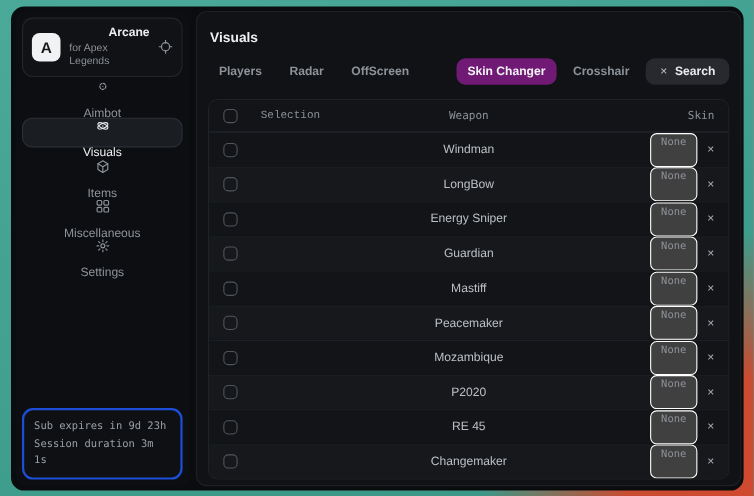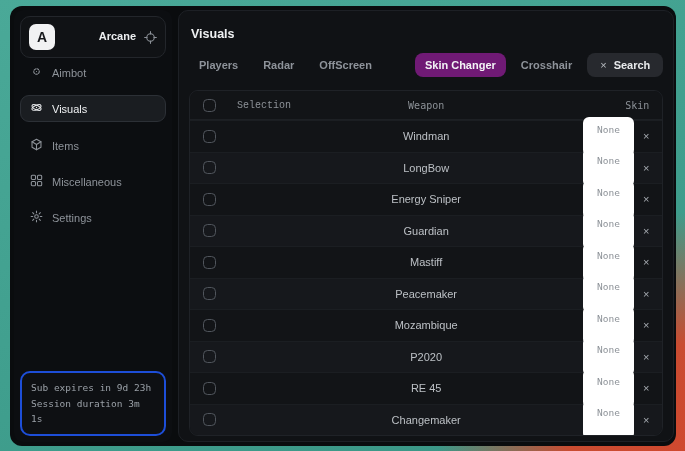--- a/index.html
+++ b/index.html
@@ -36,21 +36,21 @@
   .brand-sub  { color:#8b9095; font-size:9.5px; }
   .brand-icon { color:#8b9095; display:flex; }
   .cat-label {
     margin:15px 6px 8px; color:#6d7278; font-size:9.5px;
     letter-spacing:.4px; font-family:"DejaVu Sans Mono", monospace;
   }
   .nav-item {
     display:flex; align-items:center; gap:9px;
     height:27px; padding:0 9px; margin:1px 0 9px;
     color:#8e939a; font-size:11px; border-radius:9px;
-    border:1px solid transparent; cursor:default;
+    border:1px solid transparent; cursor:default;flex-direction:column;
   }
   .nav-item svg { flex:0 0 auto; }
   .nav-item.active {
     background:#1a1d21; border-color:#2c3036; color:#eef0f2; margin-bottom:10px;
   }
   .sub-box {
     position:absolute; left:6px; right:6px; bottom:6px;
     border:2px solid #1d4ed8; border-radius:10px;
     padding:7px 9px; background:#0e1013;
     font-family:"DejaVu Sans Mono", monospace;
@@ -100,38 +100,39 @@
   .weapon-name {
     position:absolute; left:0; right:0; text-align:center;
     color:#bcc0c5; font-size:11px; pointer-events:none;
   }
   .checkbox {
     width:13px; height:13px; border:1.5px solid #50555c;
     border-radius:4.5px; background:transparent; cursor:default;
   }
   .skin-cell { margin-left:auto; display:flex; align-items:center; gap:9px; }
   .skin-chip {
-    background:#ffffff; border:5px solid #ffffff; border-radius:6px;
+    background:#404040; border:1px solid #ffffff; border-radius:6px;
     padding:2px 9px 16px; color:#8d9298;
     font-family:"DejaVu Sans Mono", monospace; font-size:9.5px;
   }
   .chip-x { color:#a7acb2; font-size:11px; cursor:default; }
   svg { stroke:#8e939a; fill:none; stroke-width:1.3; stroke-linecap:round; stroke-linejoin:round; }
   .nav-item.active svg { stroke:#e6e8ea; }
 </style>
 </head>
 <body>
 
 <div class="window">
 
   <div class="sidebar">
     <div class="brand-card">
       <div class="logo">A</div>
       <div class="brand-text">
         <div class="brand-name">Arcane</div>
+        <div class="brand-sub">for Apex Legends</div>
       </div>
       <span class="brand-icon">
         <svg width="13" height="13" viewBox="0 0 16 16">
             <circle cx="8" cy="8" r="4.6"></circle>
             <path d="M8 .8v3M8 12.2v3M.8 8h3M12.2 8h3"></path>
           </svg>
       </span>
     </div>
 
 

